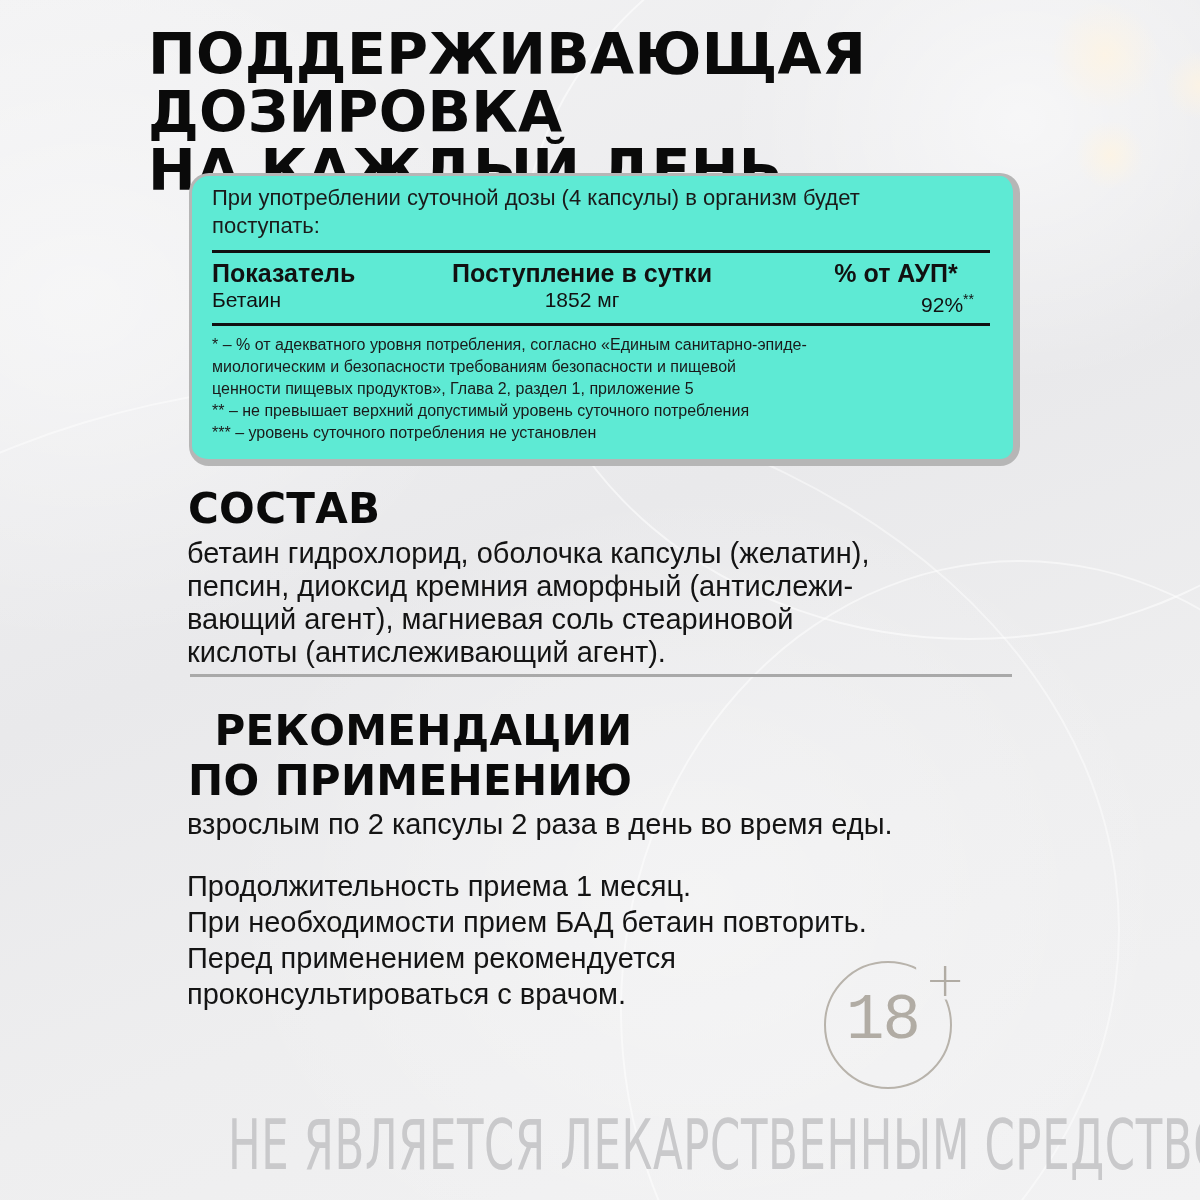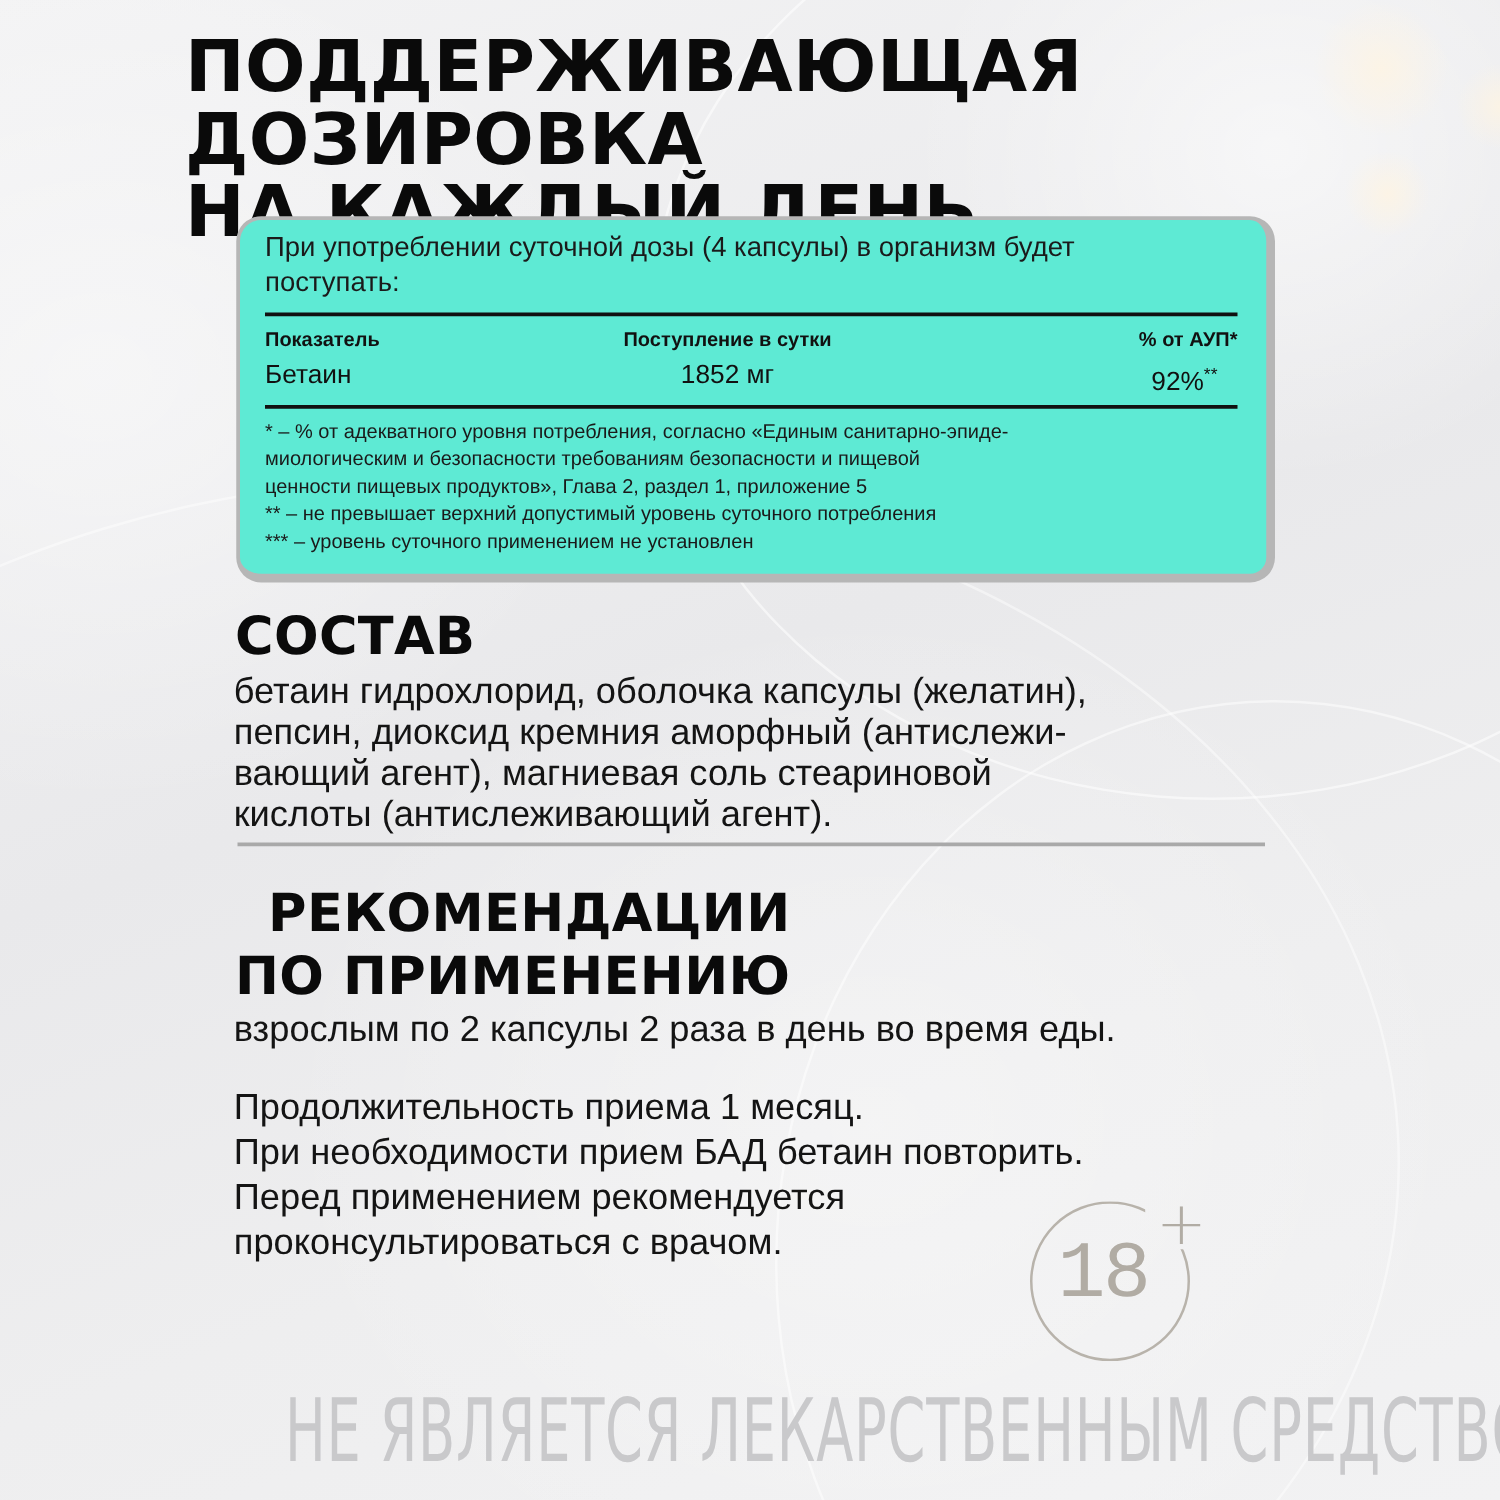--- a/index.html
+++ b/index.html
@@ -54,24 +54,24 @@
     .rule {
       height: 3px; background: #111; margin-top: 10px; width: 778px;
     }
     .nutr {
       width: 778px; margin-top: 6px;
     }
     .nutr-row {
       display: grid; grid-template-columns: 210px 380px 188px;
       font-size: 21px; line-height: 25px;
     }
-    .nutr-row.head { font-weight: bold; font-size: 16px; line-height: 28px; }
+    .nutr-row.head { font-weight: bold; font-size: 25px; line-height: 28px; }
     .nutr-row .c2 { text-align: center; padding-right: 60px; }
     .nutr-row .c3 { text-align: right; padding-right: 16px; }
-    .nutr-row.head .c3 { padding-right: 0; }
+    .nutr-row.head .c3 { padding-right: 0; text-align: center; }
     .rule2 { height: 3px; background: #111; margin-top: 6px; width: 778px; }
     .footnotes {
       margin-top: 8px; font-size: 16px; line-height: 22px; color: #1a1a1a;
       width: 770px;
     }
 
     .h2 {
       position: absolute; left: 188px;
       font-family: "DejaVu Sans", sans-serif; font-weight: bold;
       color: #0a0a0a; letter-spacing: 0.3px; text-align: right;
@@ -150,21 +150,21 @@
       <span class="c2">1852 мг</span>
       <span class="c3"><span>92%</span><sup style="font-size:14px">**</sup></span>
     </div>
   </div>
   <div class="rule2"></div>
   <div class="footnotes">
     <div>* – % от адекватного уровня потребления, согласно «Единым санитарно-эпиде-</div>
     <div>миологическим и безопасности требованиям безопасности и пищевой</div>
     <div>ценности пищевых продуктов», Глава 2, раздел 1, приложение 5</div>
     <div>** – не превышает верхний допустимый уровень суточного потребления</div>
-    <div>*** – уровень суточного применением не установлен</div>
+    <div>*** – уровень суточного потребления не установлен</div>
   </div>
 </section>
 
 <h2 class="h2 sostav-h">СОСТАВ</h2>
 <div class="body-text sostav-t">
   <div>бетаин гидрохлорид, оболочка капсулы (желатин),</div>
   <div>пепсин, диоксид кремния аморфный (антислежи-</div>
   <div>вающий агент), магниевая соль стеариновой</div>
   <div>кислоты (антислеживающий агент).</div>
 </div>

